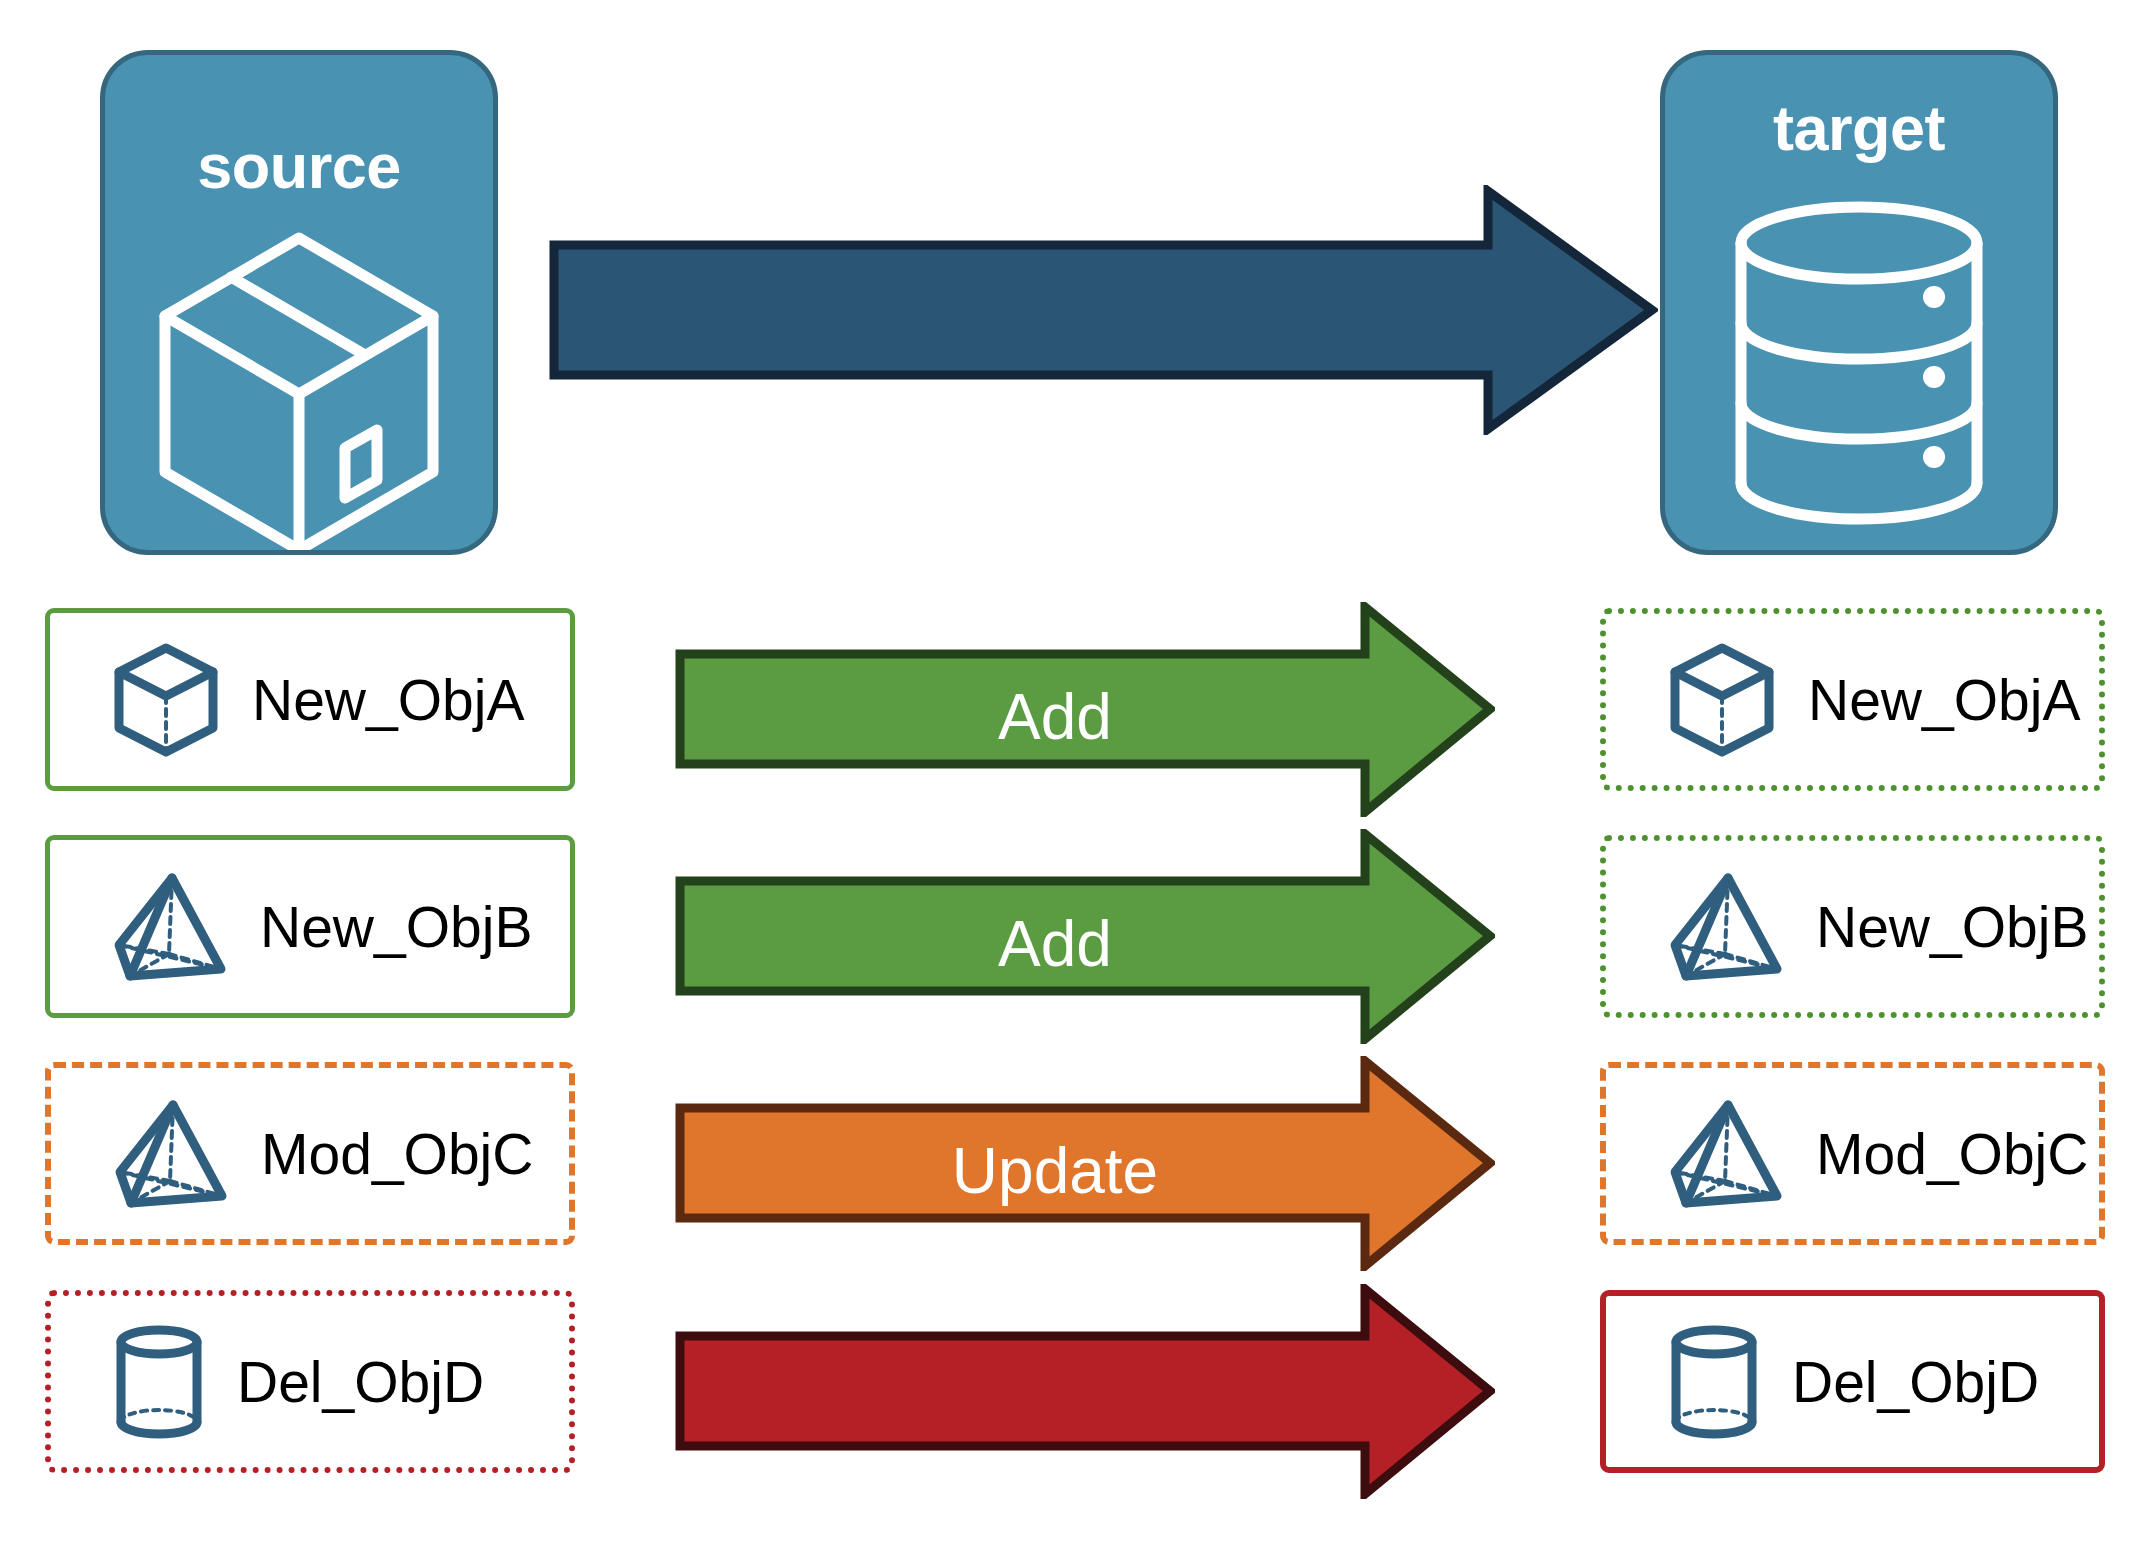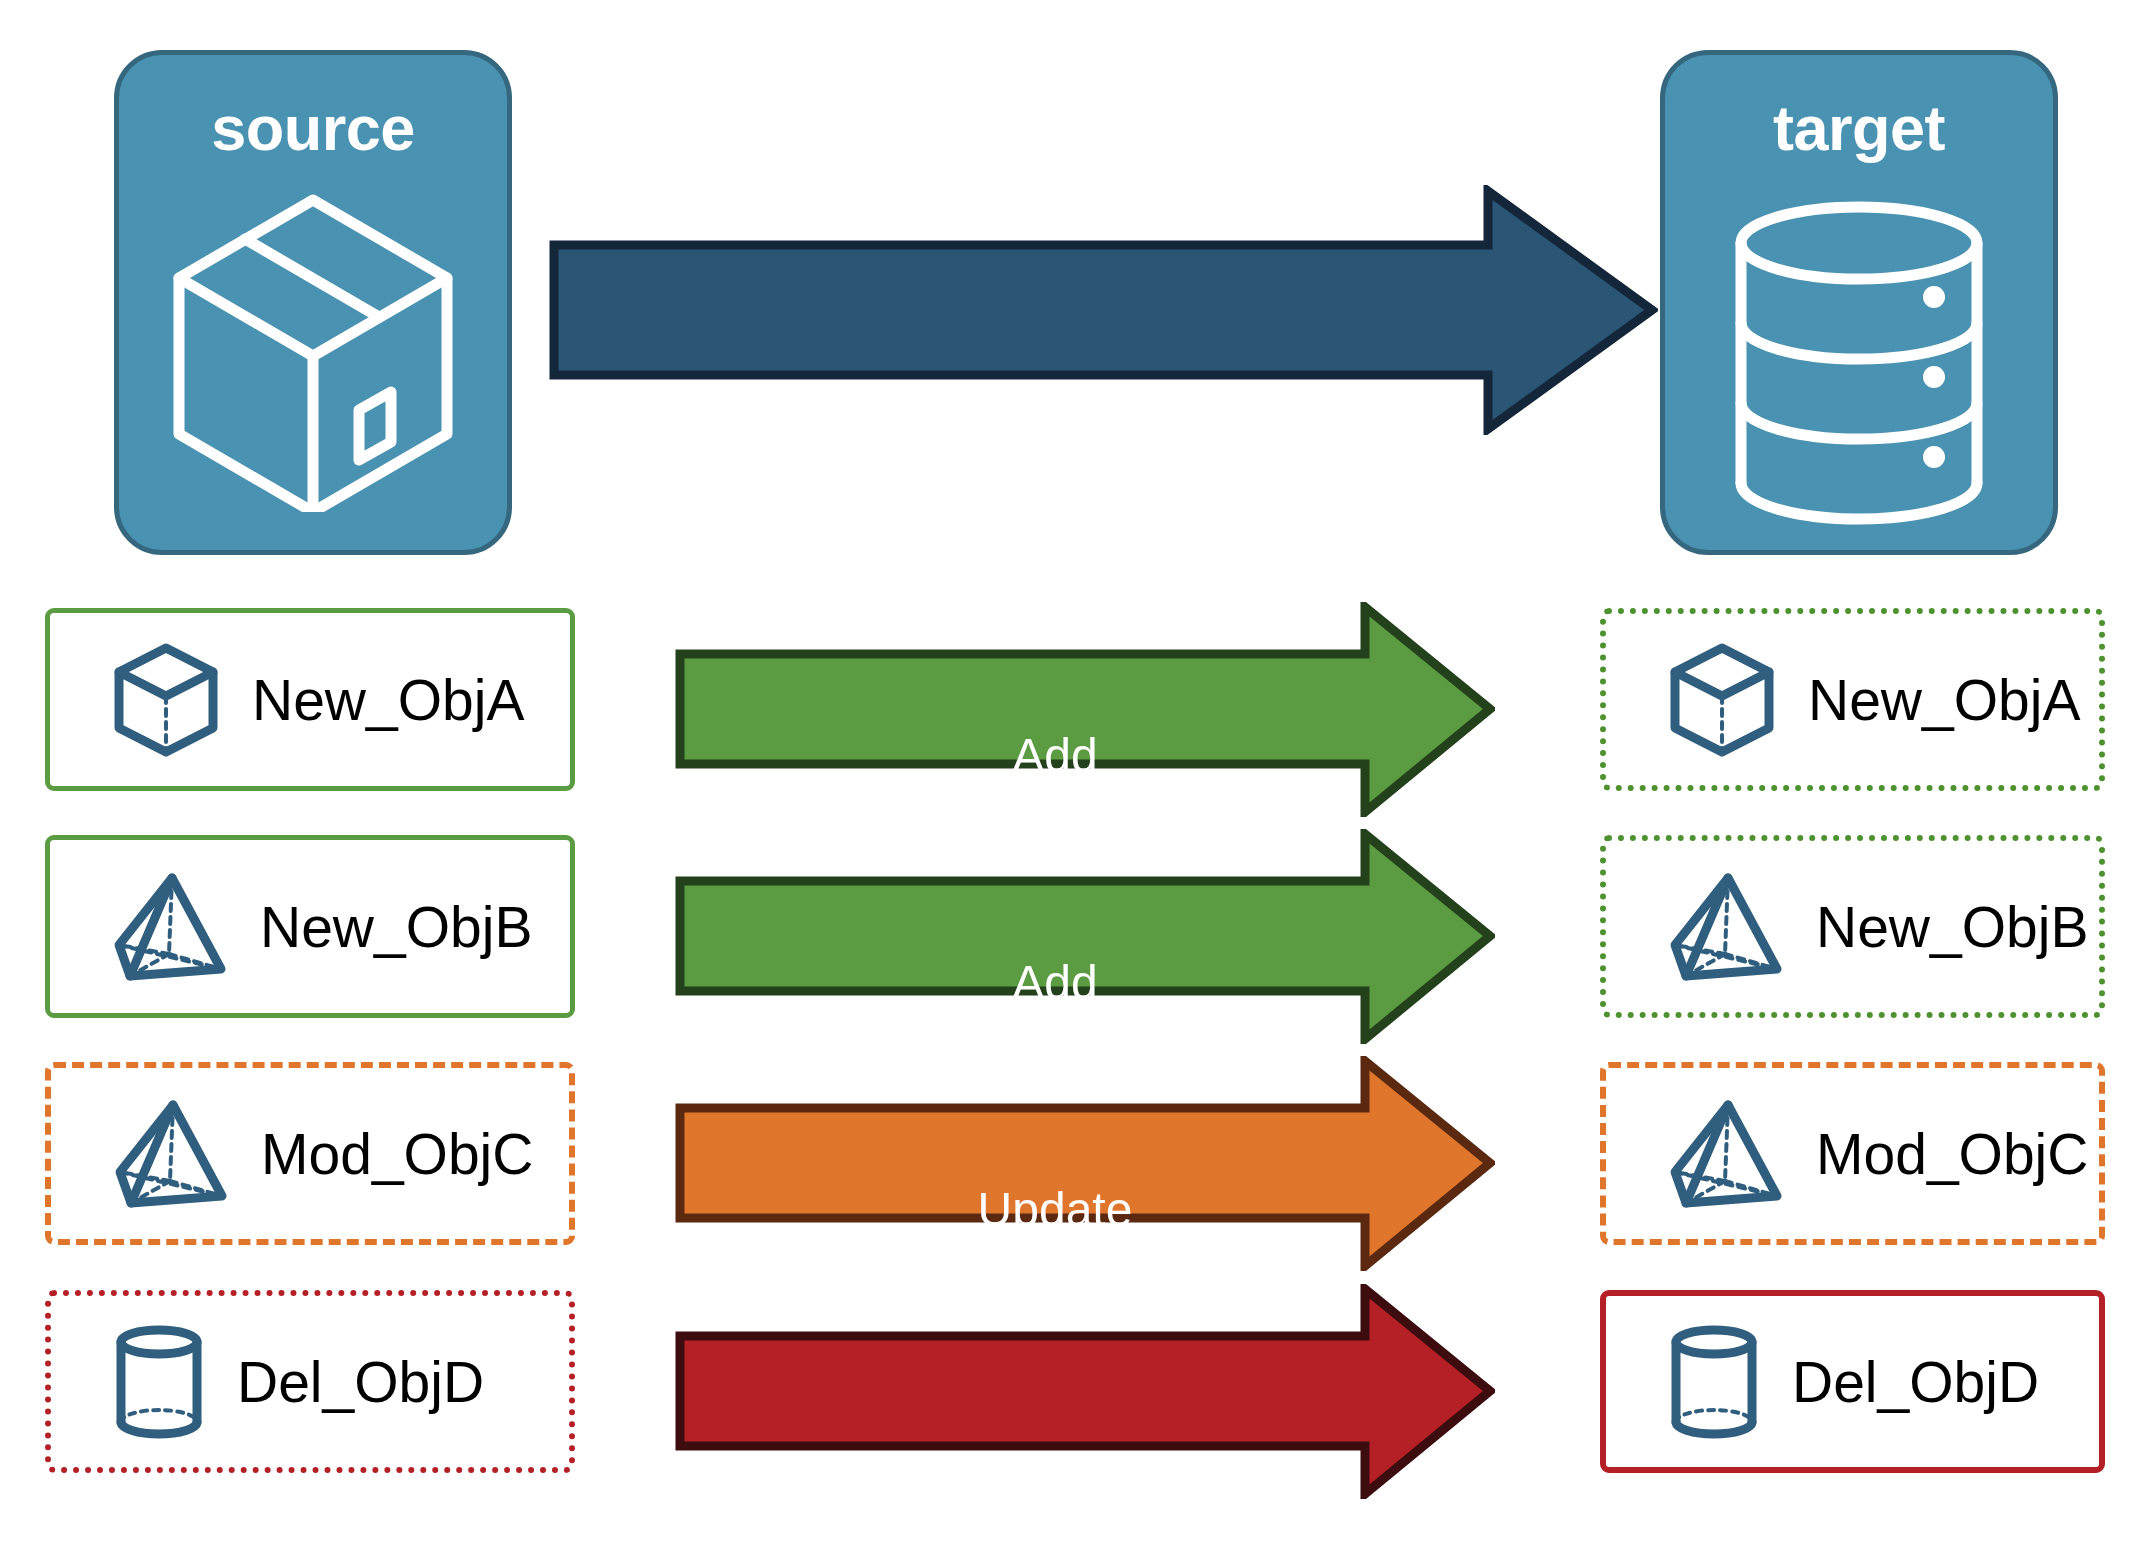--- a/index.html
+++ b/index.html
@@ -21,21 +21,21 @@
     width: 398px;
     height: 505px;
     background: #4A92B2;
     border: 5px solid #35687E;
     border-radius: 48px;
     box-sizing: border-box;
     display: flex;
     flex-direction: column;
     align-items: center;
   }
-  #source-panel { left: 114px; top: 50px; }
+  #source-panel { left: 100px; top: 50px; justify-content: flex-end; }
   #target-panel { left: 1660px; top: 50px; gap: 16px; }
 
   .endpoint-title {
     color: #ffffff;
     font-size: 63px;
     font-weight: bold;
     letter-spacing: -0.5px;
     margin-top: 42px;
     line-height: 1;
   }
@@ -116,23 +116,22 @@
     width: 820px;
     height: 215px;
   }
   .action-arrow-label {
     position: absolute;
     left: 0;
     top: 78px;
     width: 760px;
     text-align: center;
     color: #ffffff;
-    font-size: 48px;
+    font-size: 64px;
     pointer-events: none;
-    margin-top: 48px;
   }
   svg { display: block; }
 </style>
 </head>
 <body>
 
 <div id="source-panel" class="endpoint-panel">
   <div class="endpoint-title">source</div>
   <div class="endpoint-glyph">
     <svg width="300" height="330" viewBox="0 0 300 330">

